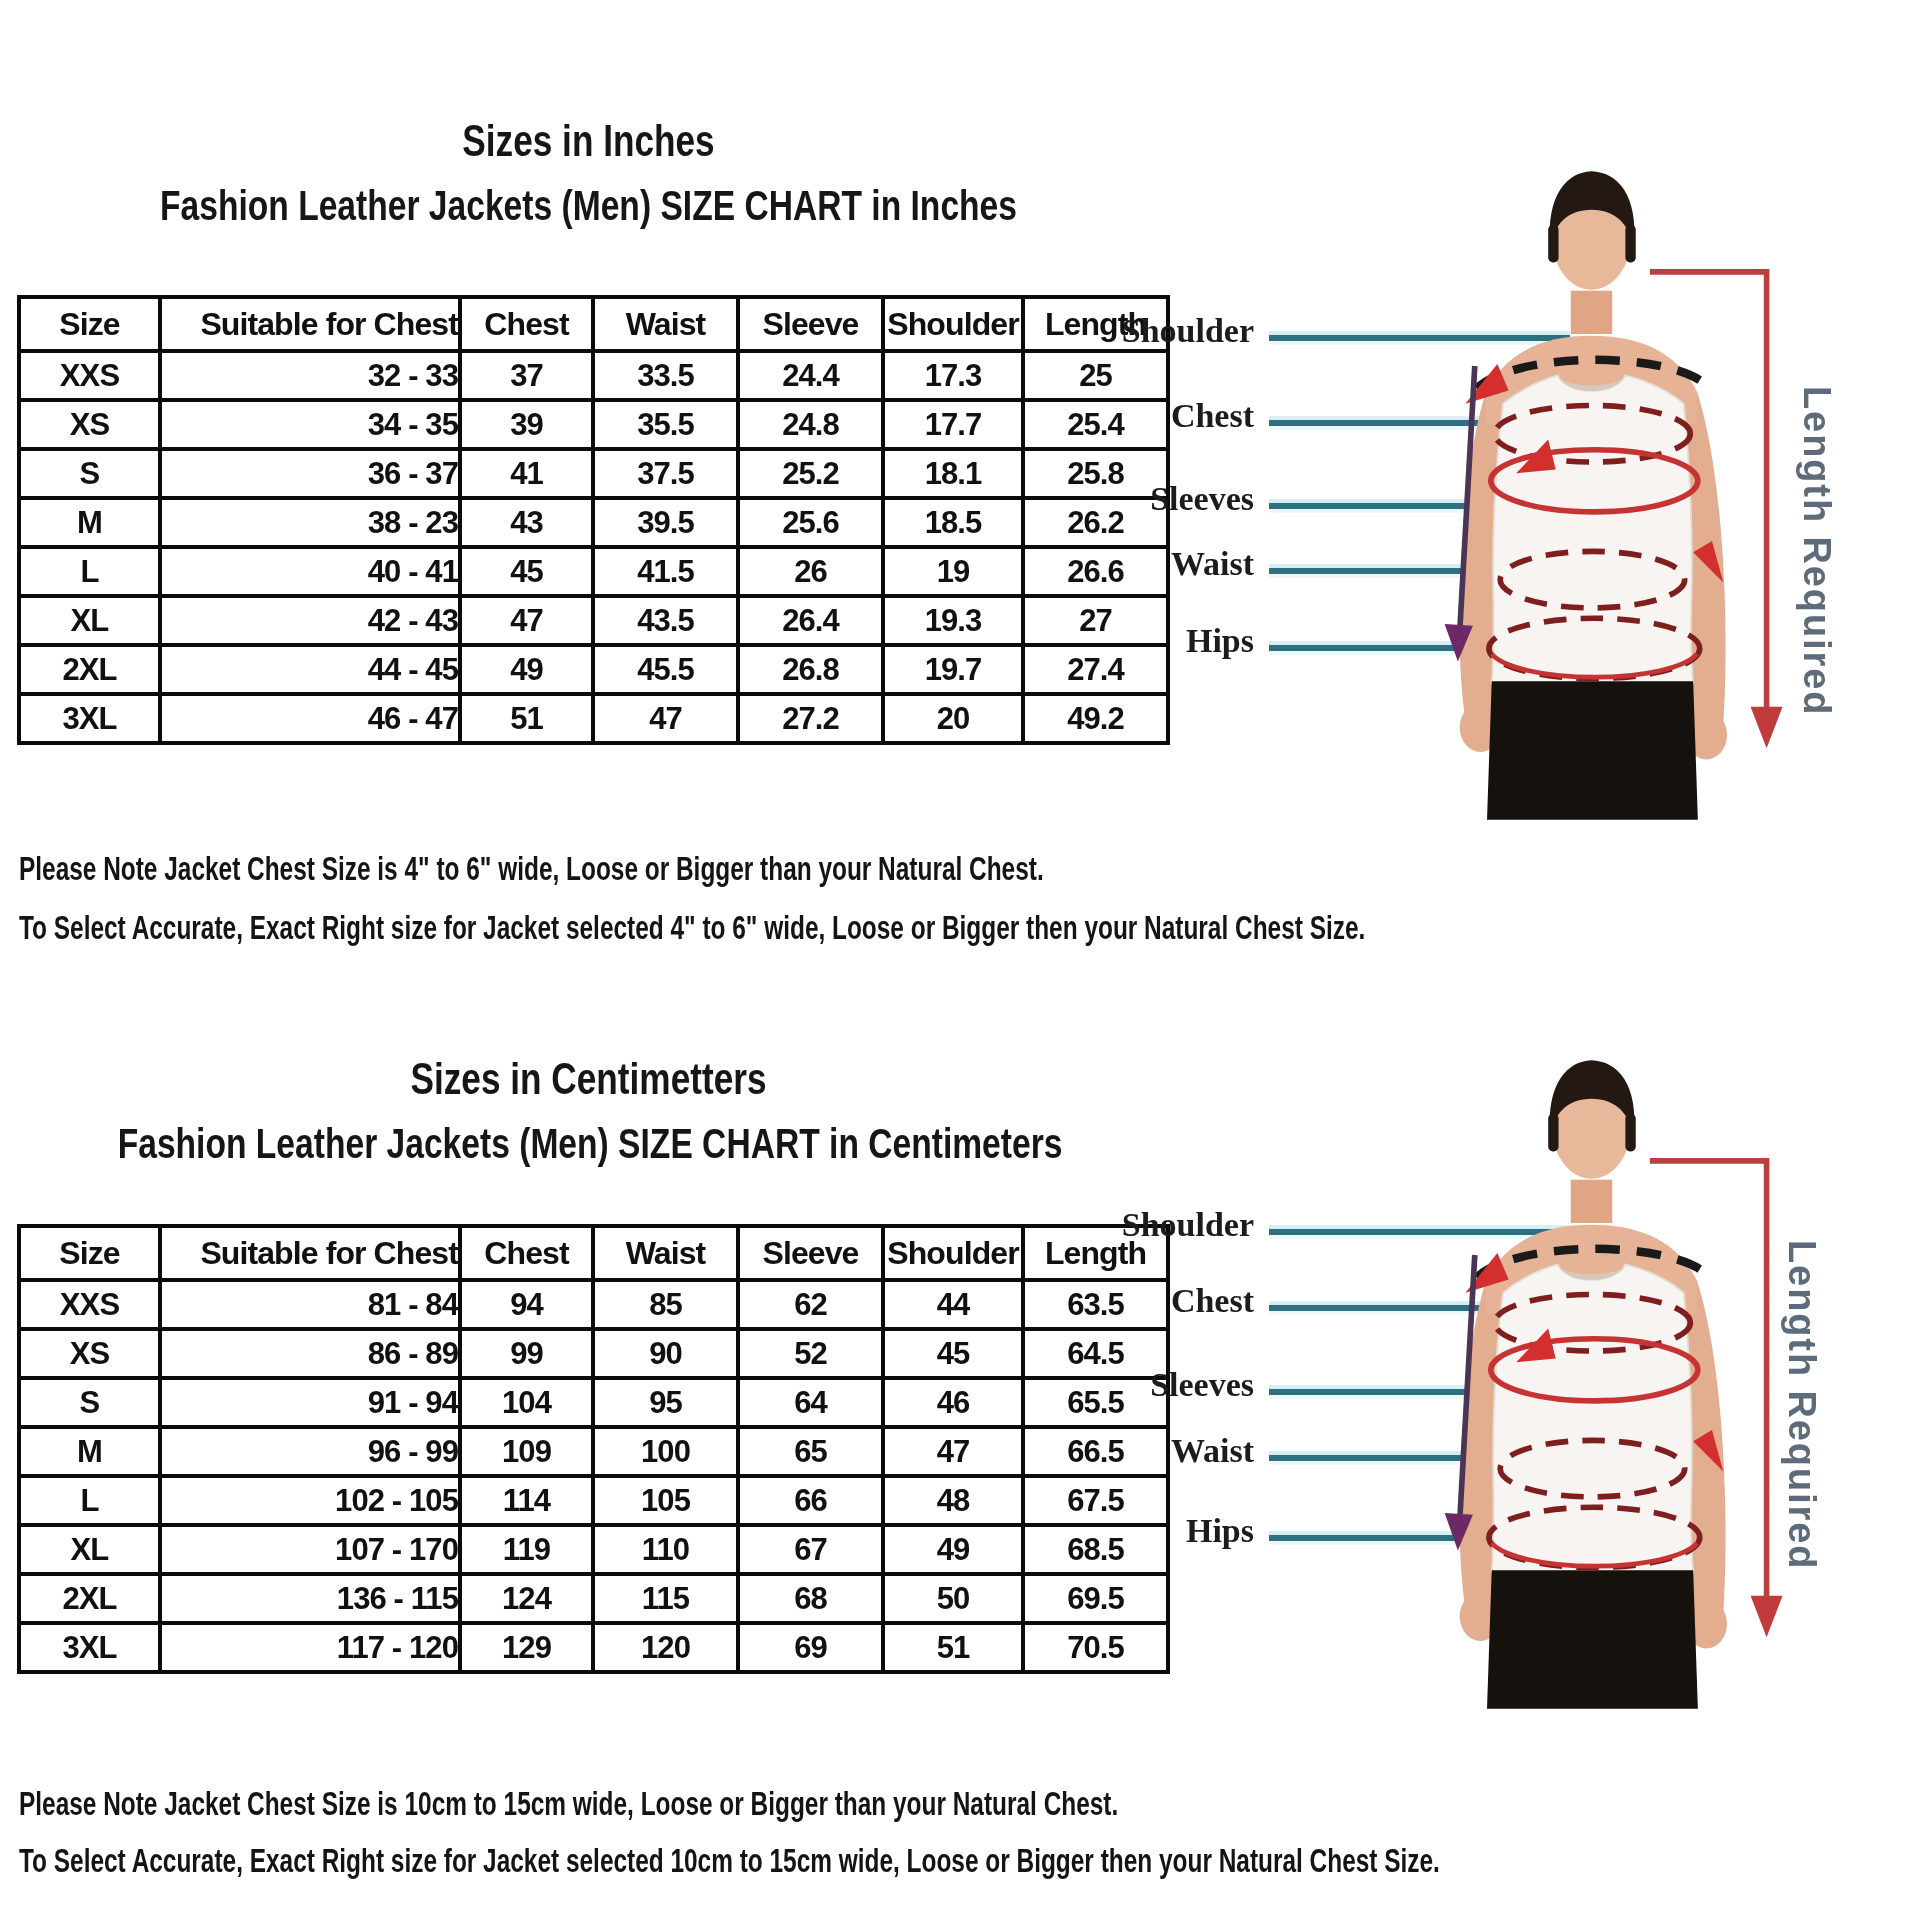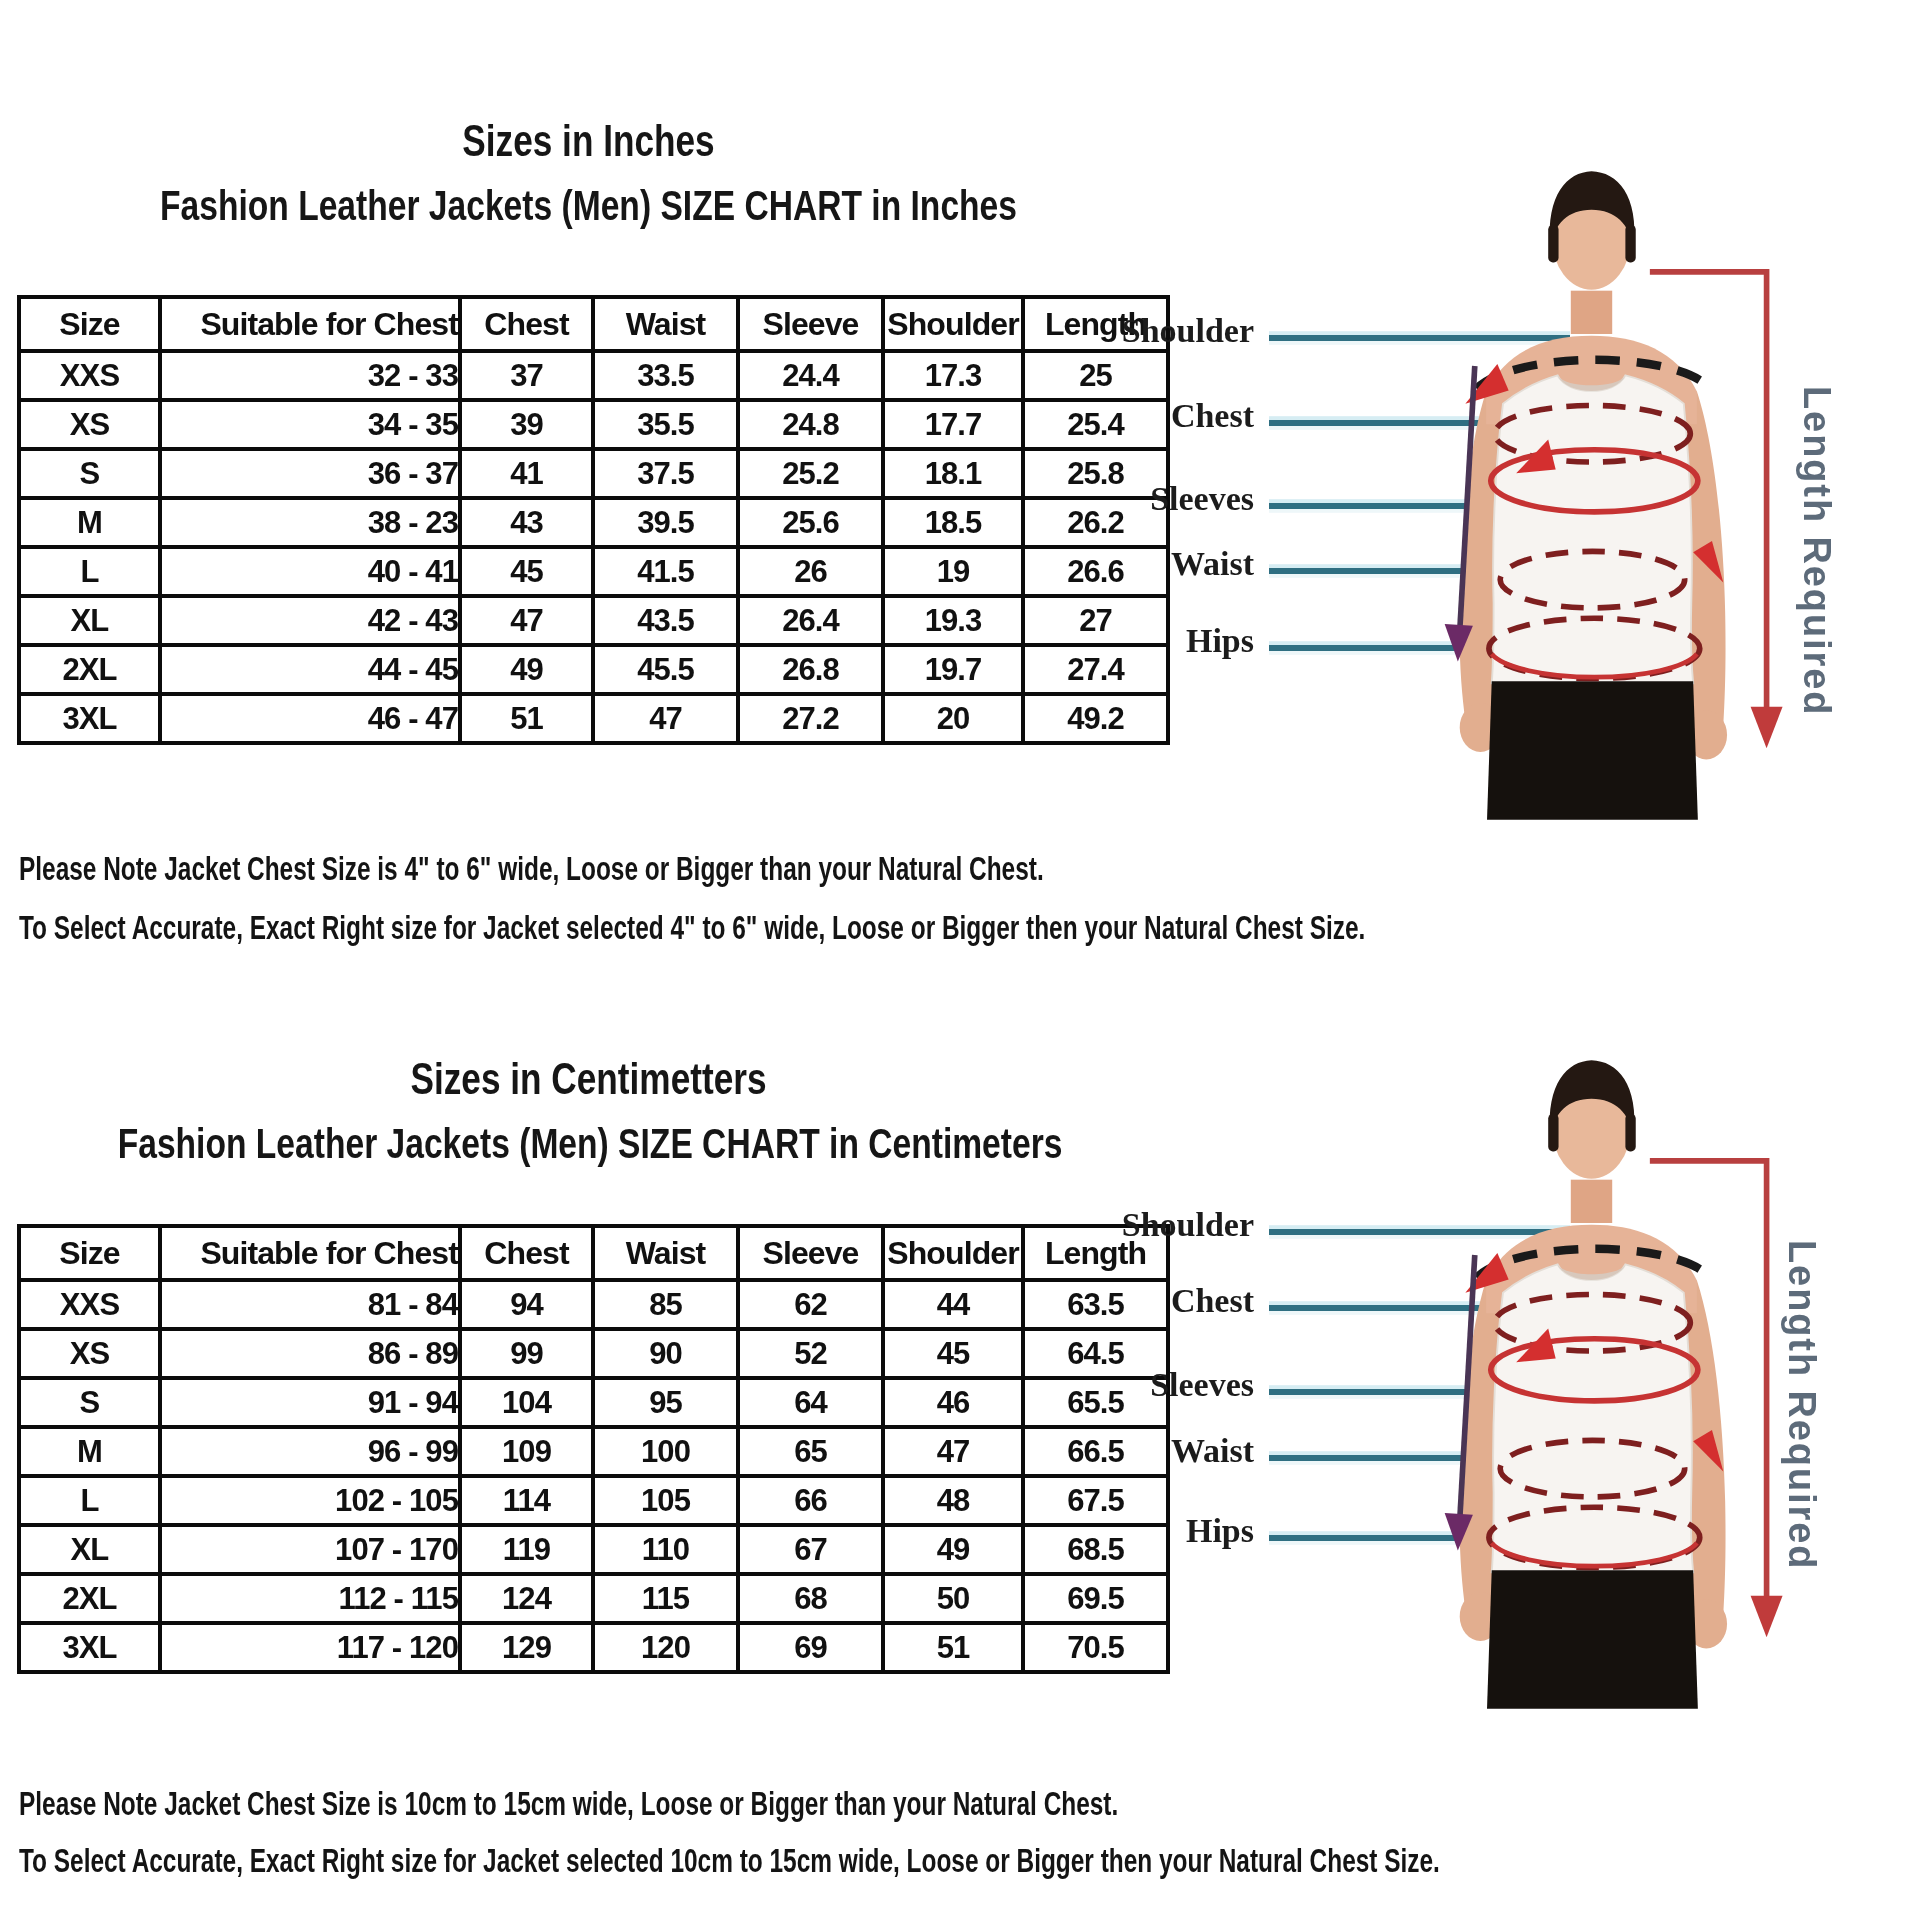--- a/index.html
+++ b/index.html
@@ -293,21 +293,21 @@
         <td>XL</td>
         <td>107 - 170</td>
         <td>119</td>
         <td>110</td>
         <td>67</td>
         <td>49</td>
         <td>68.5</td>
       </tr>
       <tr>
         <td>2XL</td>
-        <td>112 - 115</td>
+        <td>136 - 115</td>
         <td>124</td>
         <td>115</td>
         <td>68</td>
         <td>50</td>
         <td>69.5</td>
       </tr>
       <tr>
         <td>3XL</td>
         <td>117 - 120</td>
         <td>129</td>

